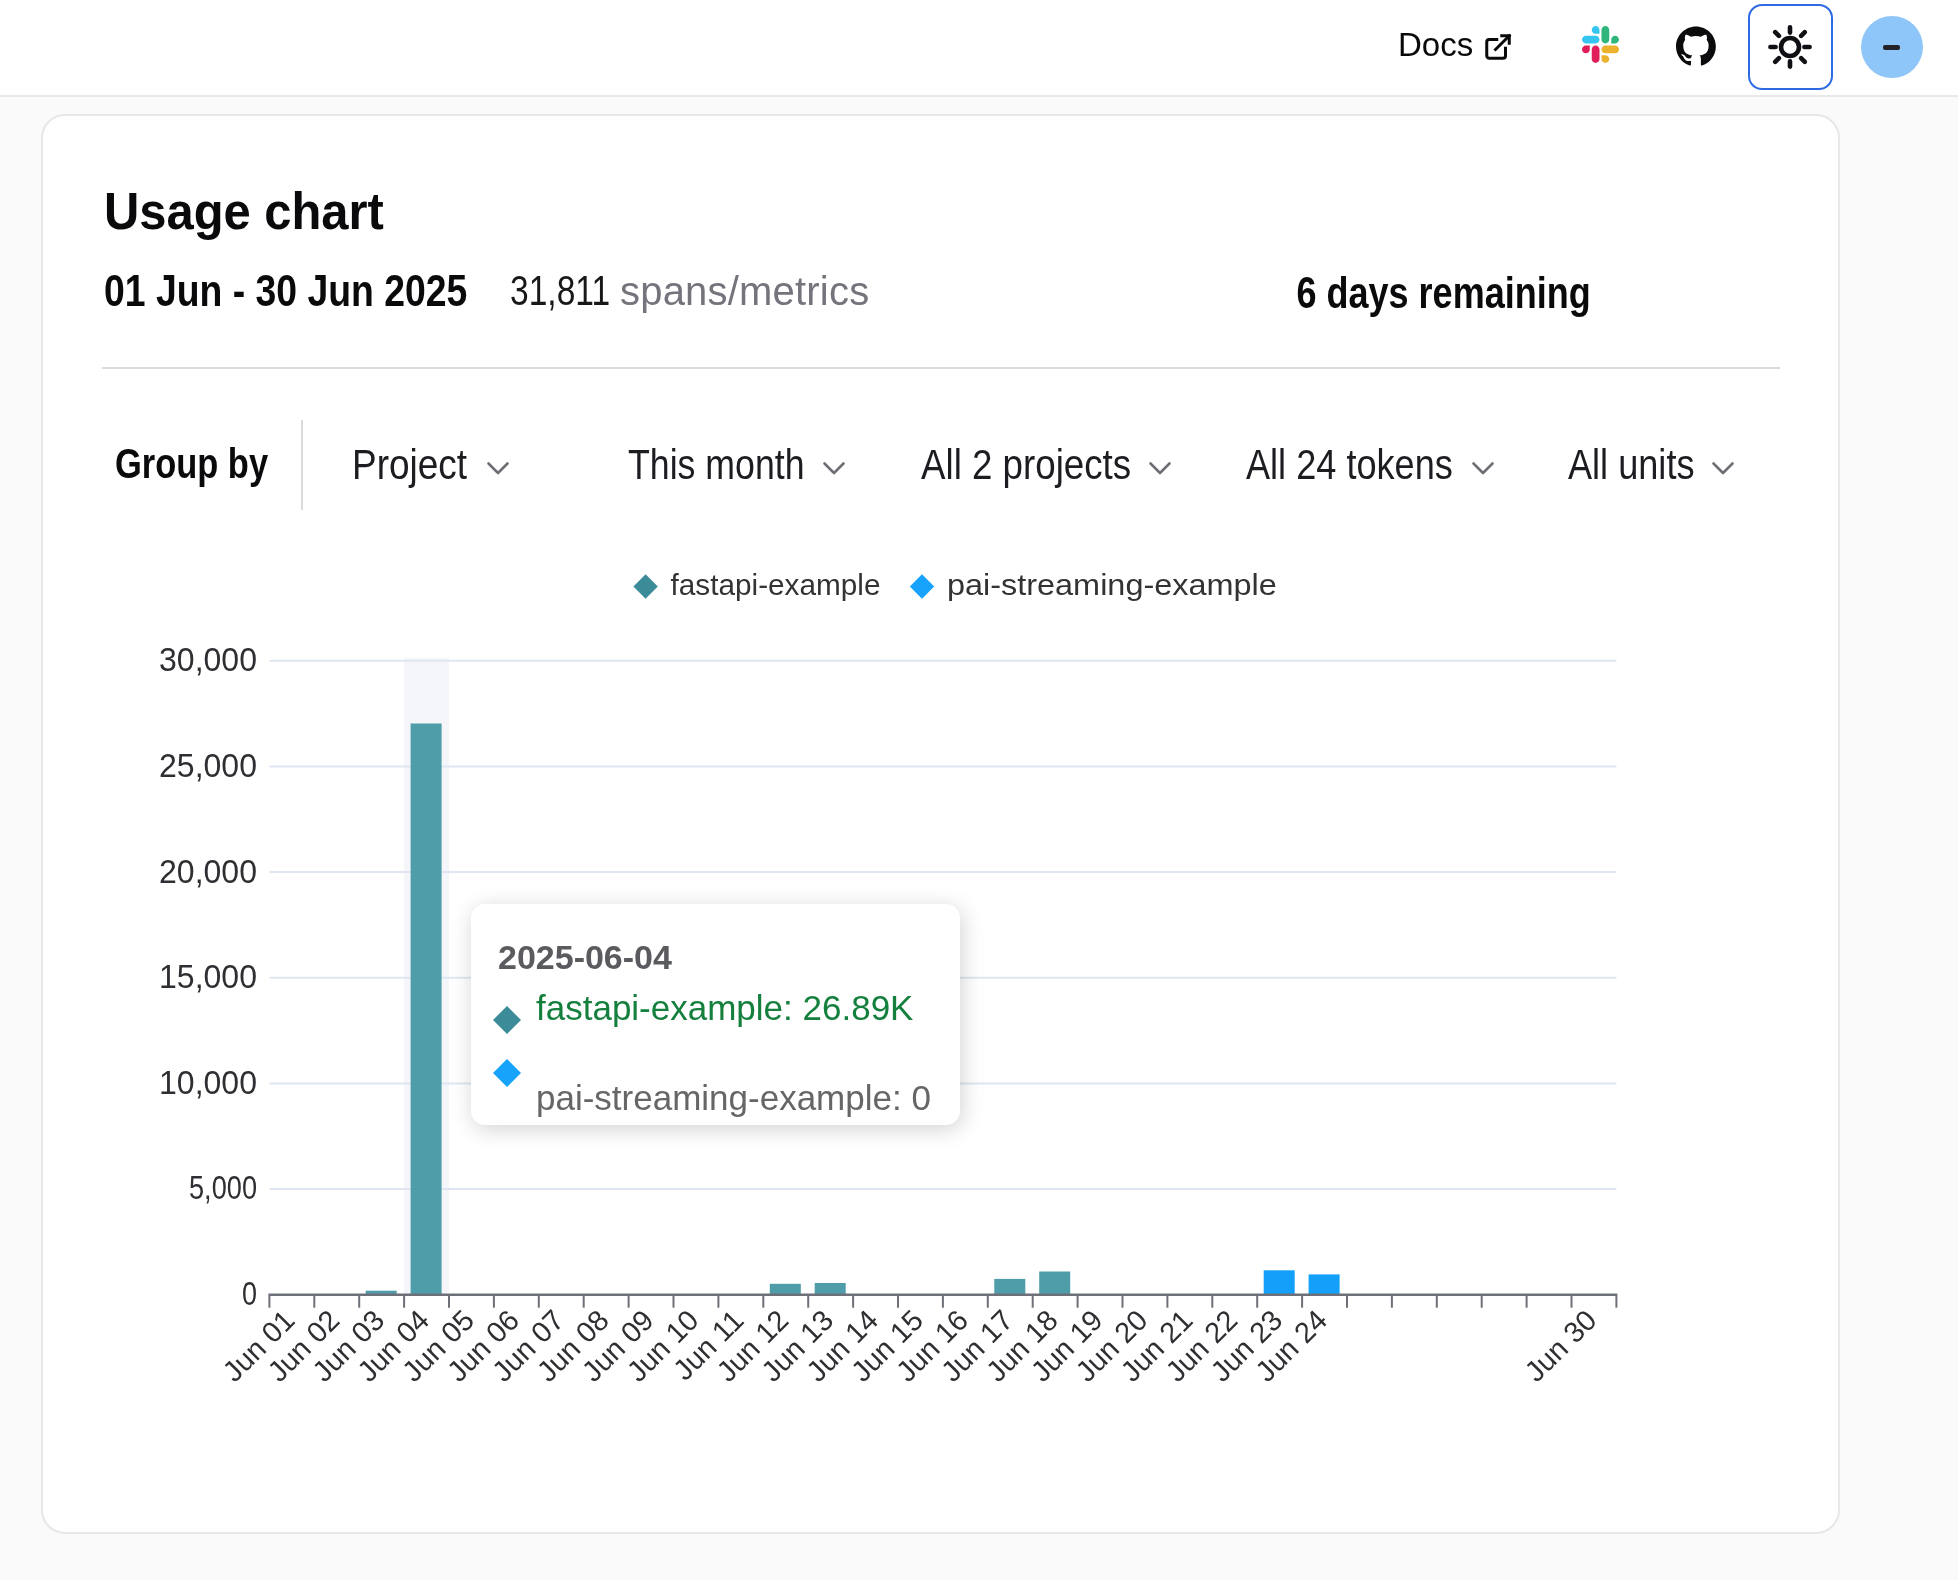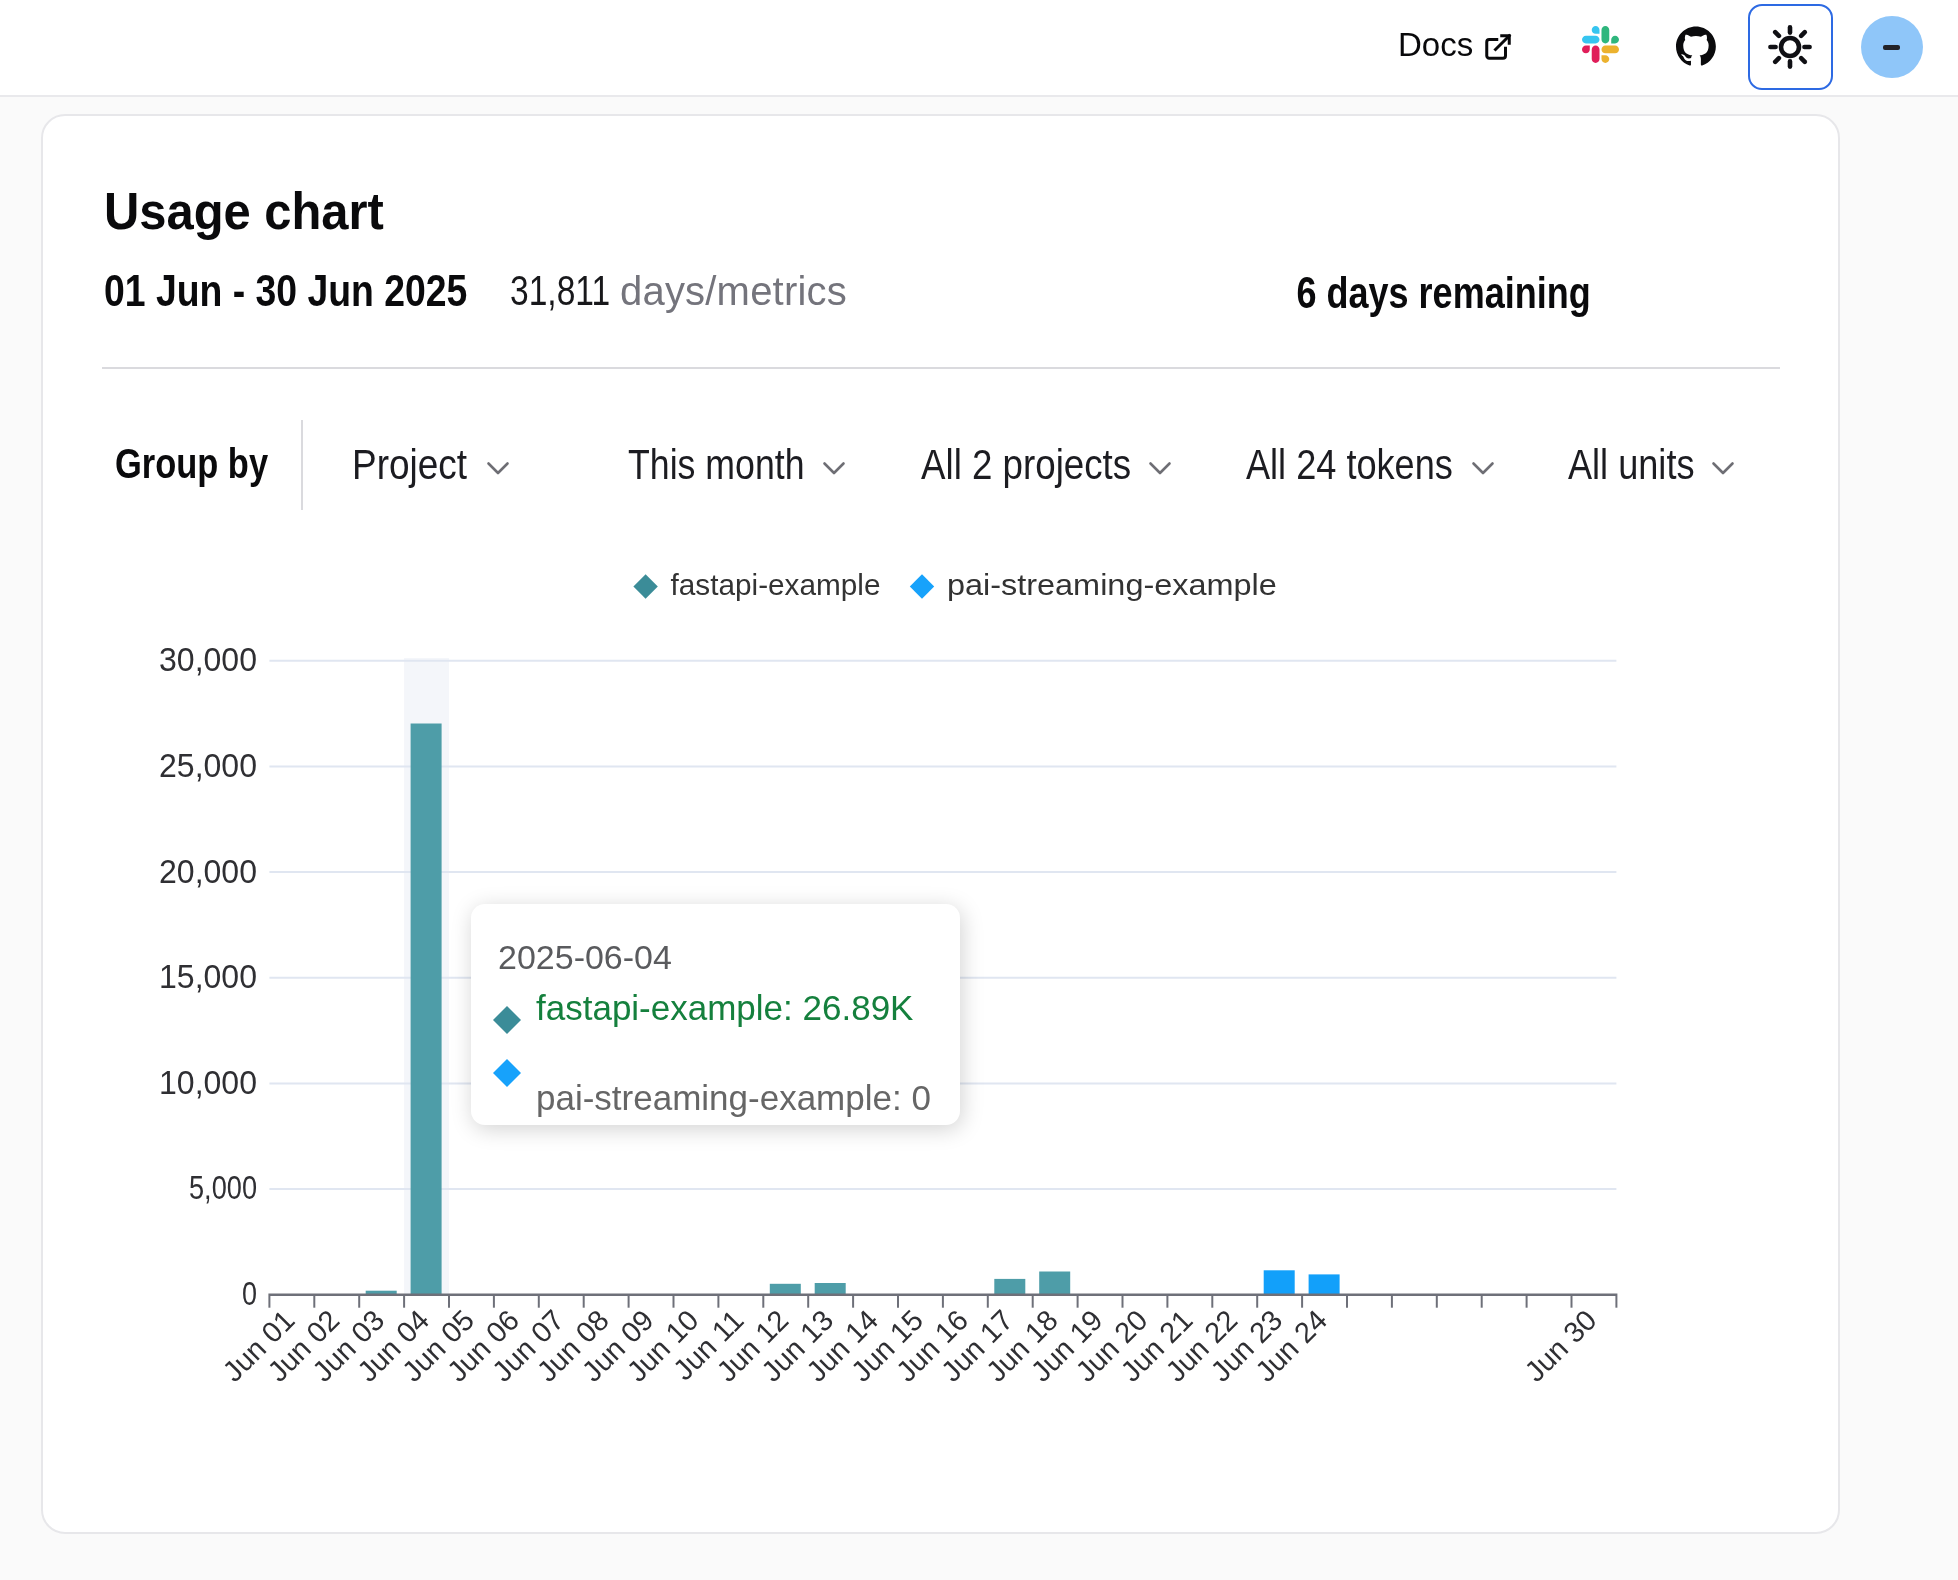--- a/index.html
+++ b/index.html
@@ -37,21 +37,21 @@
       <path d="M6.45 17.55L4.6 19.4"></path>
       <path d="M19.4 4.6l-1.85 1.85"></path>
     </svg>
   <div style="position:absolute;left:1861px;top:16px;width:62px;height:62px;border-radius:50%;background:#8FC6F9"></div>
 <div style="position:absolute;left:1883px;top:45px;width:17px;height:5px;border-radius:2px;background:#232329"></div>
 
   <div style="position:absolute;left:41px;top:114px;width:1799px;height:1420px;background:#fff;border:2px solid #e7e7ea;border-radius:24px"></div>
   <div style="position:absolute;left:104px;top:185px;font-size:52px;line-height:52px;color:#0a0a0c;white-space:nowrap;font-weight:700;transform:scaleX(0.94);transform-origin:left center;">Usage chart</div>
   <div style="position:absolute;left:104px;top:268px;font-size:45px;line-height:45px;color:#0a0a0c;white-space:nowrap;font-weight:700;transform:scaleX(0.83);transform-origin:left center;">01 Jun - 30 Jun 2025</div>
   <div style="position:absolute;left:510px;top:269px;font-size:43px;line-height:43px;color:#18181b;white-space:nowrap;transform:scaleX(0.78);transform-origin:left center;">31,811</div>
-  <div style="position:absolute;left:620px;top:271px;font-size:40px;line-height:40px;color:#74747c;white-space:nowrap;letter-spacing:0.2px;">days/metrics</div>
+  <div style="position:absolute;left:620px;top:271px;font-size:40px;line-height:40px;color:#74747c;white-space:nowrap;letter-spacing:0.2px;">spans/metrics</div>
   <div style="position:absolute;right:180px;top:270px;font-size:45px;line-height:45px;color:#0a0a0c;white-space:nowrap;font-weight:700;transform:scaleX(0.8);transform-origin:right center;">6 days remaining</div>
   <div style="position:absolute;left:102px;top:367px;width:1678px;height:2px;background:#dadade"></div>
   <div style="position:absolute;left:115px;top:443px;font-size:42px;line-height:42px;color:#0a0a0c;white-space:nowrap;font-weight:700;transform:scaleX(0.82);transform-origin:left center;">Group by</div>
   <div style="position:absolute;left:301px;top:420px;width:2px;height:90px;background:#dadade"></div>
   <div style="position:absolute;left:352px;top:444px;font-size:42px;line-height:42px;color:#1c1c21;white-space:nowrap;transform:scaleX(0.88);transform-origin:left center;">Project</div>
   <svg style="position:absolute;left:486px;top:460.5px" width="24" height="15" viewBox="0 0 24 15" fill="none" stroke="#6e6e74" stroke-width="2.6" stroke-linecap="round" stroke-linejoin="round">
       <path d="M2.5 2.5 L12 12 L21.5 2.5"></path>
     </svg>
   <div style="position:absolute;left:628px;top:444px;font-size:42px;line-height:42px;color:#1c1c21;white-space:nowrap;transform:scaleX(0.85);transform-origin:left center;">This month</div>
   <svg style="position:absolute;left:822px;top:460.5px" width="24" height="15" viewBox="0 0 24 15" fill="none" stroke="#6e6e74" stroke-width="2.6" stroke-linecap="round" stroke-linejoin="round">
@@ -150,21 +150,21 @@
 <text transform="translate(1284.2,1322) rotate(-45)" text-anchor="end" font-size="29" fill="#2f2f33">Jun 23</text>
 <text transform="translate(1329.0,1322) rotate(-45)" text-anchor="end" font-size="29" fill="#2f2f33">Jun 24</text>
 <text transform="translate(1598.4,1322) rotate(-45)" text-anchor="end" font-size="29" fill="#2f2f33">Jun 30</text>
 <path d="M645.6 574.3 L657.8 586.5 L645.6 598.7 L633.4 586.5 Z" fill="#3B8C98"></path>
 <text x="670.5" y="595" font-size="30" fill="#333" textLength="210" lengthAdjust="spacingAndGlyphs">fastapi-example</text>
 <path d="M922 574.3 L934.2 586.5 L922 598.7 L909.8 586.5 Z" fill="#17A2FB"></path>
 <text x="946.9" y="595" font-size="30" fill="#333" textLength="330" lengthAdjust="spacingAndGlyphs">pai-streaming-example</text>
 </svg>
 
 <div style="position:absolute;left:471px;top:904px;width:489px;height:221px;background:#fff;border-radius:14px;box-shadow:2px 4px 22px rgba(0,0,0,0.18);z-index:6"></div>
-<div style="position:absolute;left:498px;top:940px;font-size:34px;line-height:34px;font-weight:400;color:#5a5b5e;z-index:7">2025-06-04</div>
+<div style="position:absolute;left:498px;top:940px;font-size:34px;line-height:34px;font-weight:700;color:#5a5b5e;z-index:7">2025-06-04</div>
 <svg style="position:absolute;left:492px;top:1005px;z-index:7" width="30" height="30" viewBox="0 0 30 30">
       <path d="M15 1 L29 15 L15 29 L1 15 Z" fill="#3B8C98"></path>
     </svg>
 <div style="position:absolute;left:536px;top:990px;font-size:35px;line-height:35px;color:#15803d;z-index:7">fastapi-example: 26.89K</div>
 <svg style="position:absolute;left:492px;top:1058px;z-index:7" width="30" height="30" viewBox="0 0 30 30">
       <path d="M15 1 L29 15 L15 29 L1 15 Z" fill="#17A2FB"></path>
     </svg>
 <div style="position:absolute;left:536px;top:1080px;font-size:35px;line-height:35px;color:#666;z-index:7">pai-streaming-example: 0</div>
 
 </div>

